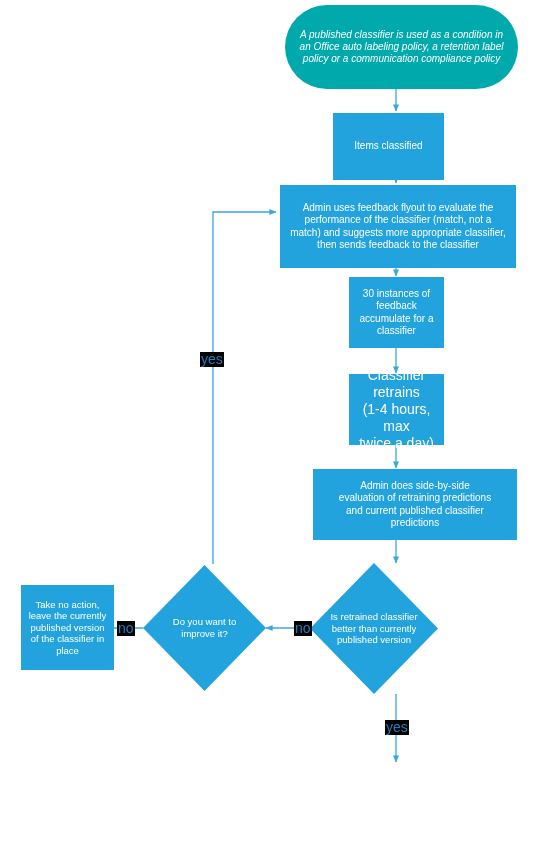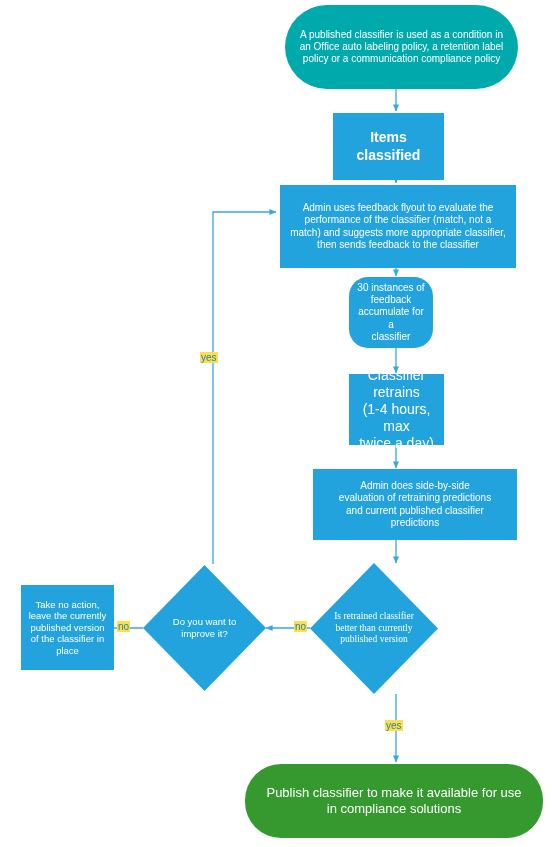--- a/index.html
+++ b/index.html
@@ -63,22 +63,22 @@
     left: 0;
     top: 0;
     width: 552px;
     height: 847px;
     overflow: visible;
     pointer-events: none;
   }
   .edge-label {
     position: absolute;
     color: #1f7fc0;
-    font-size: 10px;
-    background: #fde047;
+    font-size: 14px;
+    background: #000000;
     padding: 0 1px;
     line-height: 1.1;
   }
 </style>
 </head>
 <body>
 
 <div id="canvas">
 
   <svg class="conn" viewBox="0 0 552 847" xmlns="http://www.w3.org/2000/svg">
@@ -104,46 +104,46 @@
       <path d="M310,628 L266,628" marker-end="url(#arrow)"></path>
 
       <path d="M396,694 L396,762" marker-end="url(#arrow)"></path>
 
       <path d="M143,628 L102,628" marker-end="url(#arrow)"></path>
 
       <path d="M213,564 L213,212 L276,212" marker-end="url(#arrow)"></path>
     </g>
   </svg>
 
-  <div class="node terminal-teal" style="left:285px; top:5px; width:233px; height:84px; font-size:10px;">A published classifier is used as a condition in
+  <div class="node terminal-teal" style="left:285px; top:5px; width:233px; height:84px; font-size:10px;font-style:italic;">A published classifier is used as a condition in
 an Office auto labeling policy, a retention label
 policy or a communication compliance policy</div>
 
-  <div class="node process" style="left:333px; top:113px; width:111px; height:67px; font-size:14px;font-weight:bold;">Items classified</div>
+  <div class="node process" style="left:333px; top:113px; width:111px; height:67px; font-size:10px;">Items classified</div>
 
   <div class="node process" style="left:280px; top:185px; width:236px; height:83px; font-size:10px;">Admin uses feedback flyout to evaluate the
 performance of the classifier (match, not a
 match) and suggests more appropriate classifier,
 then sends feedback to the classifier</div>
 
-  <div class="node process" style="left:349px; top:277px; width:84px; height:71px; font-size:10px;border-radius:19px;">30 instances of
+  <div class="node process" style="left:349px; top:277px; width:95px; height:71px; font-size:10px;">30 instances of
 feedback
 accumulate for a
 classifier</div>
 
   <div class="node process" style="left:349px; top:374px; width:95px; height:71px; font-size:14px;">Classifier retrains
 (1-4 hours, max
 twice a day)</div>
 
   <div class="node process" style="left:313px; top:469px; width:204px; height:71px; font-size:10px;">Admin does side-by-side
 evaluation of retraining predictions
 and current published classifier
 predictions</div>
 
-  <div class="diamond-wrap" style="left:310px; top:563px; width:128px; height:131px;font-family:Liberation Serif, serif;">
+  <div class="diamond-wrap" style="left:310px; top:563px; width:128px; height:131px;">
     <svg class="diamond-shape" viewBox="0 0 128 131" xmlns="http://www.w3.org/2000/svg">
       <polygon points="64,0 128,65.5 64,131 0,65.5" fill="#22a3dd"></polygon>
     </svg>
     <div class="diamond-label" style="font-size:9.5px;">Is retrained classifier
 better than currently
 published version</div>
   </div>
 
   <div class="diamond-wrap" style="left:143px; top:565px; width:123px; height:126px;">
     <svg class="diamond-shape" viewBox="0 0 123 126" xmlns="http://www.w3.org/2000/svg">
@@ -152,22 +152,20 @@
     <div class="diamond-label" style="font-size:9.5px;text-align:center;">Do you want to
 improve it?</div>
   </div>
 
   <div class="node process" style="left:5px; top:585px; width:93px; height:85px; font-size:9.5px;margin-left:16px;">Take no action,
 leave the currently
 published version
 of the classifier in
 place</div>
 
-  <div class="node terminal-green" style="left:245px; top:764px; width:298px; height:74px; font-size:13px;">Publish classifier to make it available for use
-in compliance solutions</div>
 
   <div class="edge-label" style="left:294px; top:621px;">no</div>
 
   <div class="edge-label" style="left:385px; top:720px;">yes</div>
 
   <div class="edge-label" style="left:117px; top:621px;">no</div>
 
   <div class="edge-label" style="left:200px; top:352px;">yes</div>
 
 </div>

